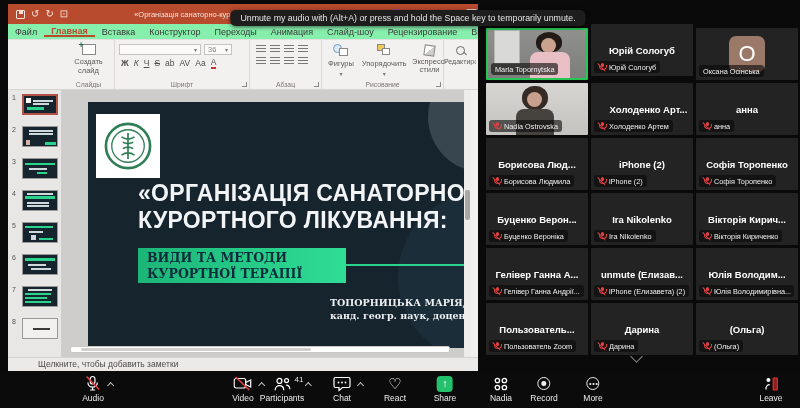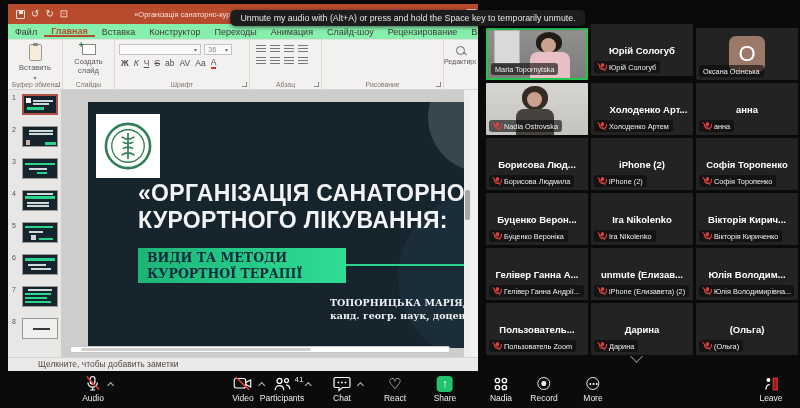--- a/index.html
+++ b/index.html
@@ -139,29 +139,20 @@
       <span>Конструктор</span>
       <span>Переходы</span>
       <span>Анимация</span>
       <span>Слайд-шоу</span>
       <span>Рецензирование</span>
       <span>Вид</span>
     </div>
 
     <div class="ribbon">
 
-      <div class="grp" style="left:0;width:55px;">
-        <div class="bigbtn">
-          <span class="clip"></span>
-          <span>Вставить</span>
-          <span class="caret">▾</span>
-        </div>
-        <div class="glabel">Буфер обмена</div>
-        <span class="dlauncher"></span>
-      </div>
 
       <div class="grp" style="left:55px;width:52px;">
         <div class="bigbtn">
           <span class="newslide"></span>
           <span style="width:40px;text-align:center;">Создать слайд</span>
         </div>
         <div class="glabel">Слайды</div>
       </div>
 
       <div class="grp" style="left:107px;width:135px;">
@@ -200,20 +191,42 @@
           <span class="pbars"></span>
           <span class="pbars"></span>
           <span class="pbars"></span>
           <span class="pbars"></span>
         </div>
         <div class="glabel">Абзац</div>
         <span class="dlauncher"></span>
       </div>
 
       <div class="grp" style="left:314px;width:122px;">
+        <div style="display:flex;gap:8px;padding-left:6px;">
+          <div class="bigbtn" style="margin-top:0;">
+            <span class="shapeic">
+                <span class="c"></span>
+                <span class="r"></span>
+              </span>
+            <span>Фигуры</span>
+            <span class="caret">▾</span>
+          </div>
+          <div class="bigbtn" style="margin-top:0;">
+            <span class="arrangeic">
+                <span class="a"></span>
+                <span class="b"></span>
+              </span>
+            <span>Упорядочить</span>
+            <span class="caret">▾</span>
+          </div>
+          <div class="bigbtn" style="margin-top:0;width:30px;">
+            <span class="styleic"></span>
+            <span style="white-space:normal;text-align:center;line-height:1.1;">Экспресс-стили</span>
+          </div>
+        </div>
         <div class="glabel">Рисование</div>
         <span class="dlauncher"></span>
       </div>
 
       <div class="grp" style="left:436px;width:34px;border-right:none;">
         <div>
           <div class="mag"></div>
           <div style="width:32px;text-align:center;font-size:7px;overflow:hidden;white-space:nowrap;">Редактирование</div>
         </div>
       </div>

